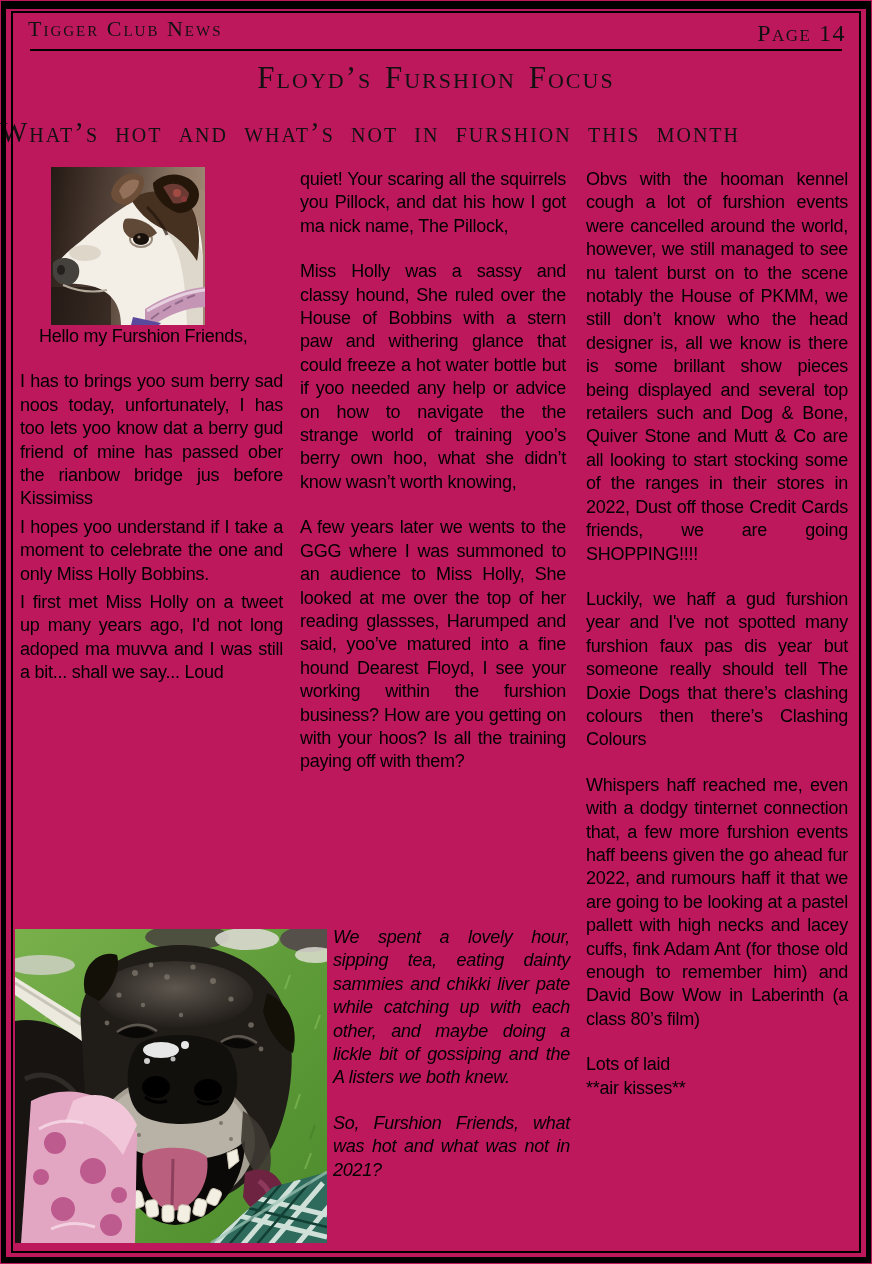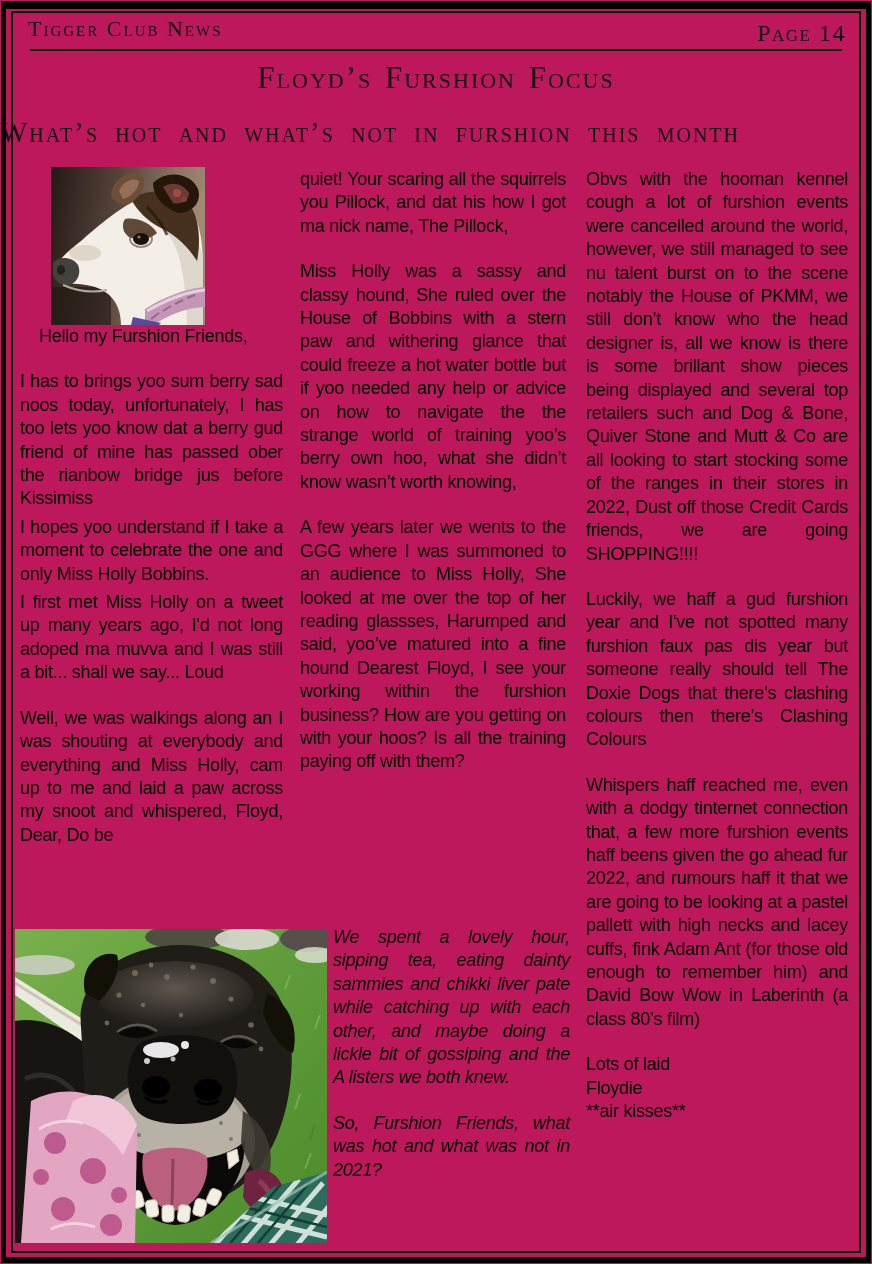--- a/index.html
+++ b/index.html
@@ -96,40 +96,38 @@
         <path d="M94,142 C116,128 138,121 154,120 L154,140 C136,140 116,149 104,157 L94,157 Z" fill="#c495b4"></path>
         <path d="M96,144 C118,131 140,124 154,123" stroke="#e6cfdf" stroke-width="3" fill="none"></path>
         <path d="M100,152 L108,146 M112,144 L120,139 M124,137 L132,133 M136,131 L144,128" stroke="#946a8c" stroke-width="2"></path>
         <path d="M82,150 L110,156 L108,158 L80,158 Z" fill="#5b4a9c"></path>
       </svg>
     </div>
     <p class="greeting noj">Hello my Furshion Friends,</p>
     <p class="gap">I has to brings yoo sum berry sad noos today, unfortunately, I has too lets yoo know dat a berry gud friend of mine has passed ober the rianbow bridge jus before Kissimiss</p>
     <p class="tight">I hopes yoo understand if I take a moment to celebrate the one and only Miss Holly Bobbins.</p>
     <p class="tight">I first met Miss Holly on a tweet up many years ago, I'd not long adoped ma muvva and I was still a bit... shall we say... Loud</p>
-    <p class="gap">Well, we was walkings along an I was shouting at everybody and everything and Miss Holly, cam up to me and laid a paw across my snoot and whispered, Floyd, Dear, Do be</p>
   </div>
 
   <div class="col col-2">
     <p>quiet! Your scaring all the squirrels you Pillock, and dat his how I got ma nick name, The Pillock,</p>
     <p class="gap">Miss Holly was a sassy and classy hound, She ruled over the House of Bobbins with a stern paw and withering glance that could freeze a hot water bottle but if yoo needed any help or advice on how to navigate the the strange world of training yoo’s berry own hoo, what she didn’t know wasn’t worth knowing,</p>
     <p class="gap">A few years later we wents to the GGG where I was summoned to an audience to Miss Holly, She looked at me over the top of her reading glassses, Harumped and said, yoo’ve matured into a fine hound Dearest Floyd, I see your working within the furshion business? How are you getting on with your hoos? Is all the training paying off with them?</p>
   </div>
   <div class="col col-2b">
     <p>We spent a lovely hour, sipping tea, eating dainty sammies and chikki liver pate while catching up with each other, and maybe doing a lickle bit of gossiping and the A listers we both knew.</p>
     <p class="gap">So, Furshion Friends, what was hot and what was not in 2021?</p>
   </div>
 
   <div class="col col-3">
     <p>Obvs with the hooman kennel cough a lot of furshion events were cancelled around the world, however, we still managed to see nu talent burst on to the scene notably the House of PKMM, we still don’t know who the head designer is, all we know is there is some brillant show pieces being displayed and several top retailers such and Dog &amp; Bone, Quiver Stone and Mutt &amp; Co are all looking to start stocking some of the ranges in their stores in 2022, Dust off those Credit Cards friends, we are going SHOPPING!!!!</p>
     <p class="gap">Luckily, we haff a gud furshion year and I've not spotted many furshion faux pas dis year but someone really should tell The Doxie Dogs that there’s clashing colours then there’s Clashing Colours</p>
     <p class="gap">Whispers haff reached me, even with a dodgy tinternet connection that, a few more furshion events haff beens given the go ahead fur 2022, and rumours haff it that we are going to be looking at a pastel pallett with high necks and lacey cuffs, fink Adam Ant (for those old enough to remember him) and David Bow Wow in Laberinth (a class 80’s film)</p>
     <div class="signature gap">
       <p>Lots of laid</p>
-      <p>Floydie</p>
       <p>**air kisses**</p>
     </div>
   </div>
 
   <div class="img2-wrap" role="img" aria-label="Smiling black greyhound close-up on grass wearing pink bandana">
     <svg viewBox="0 0 312 314" preserveAspectRatio="none">
       <defs>
         <linearGradient id="grass" x1="0" y1="0" x2="1" y2="1">
           <stop offset="0" stop-color="#79b04c"></stop>
             <stop offset="0.5" stop-color="#5f9c39"></stop>

